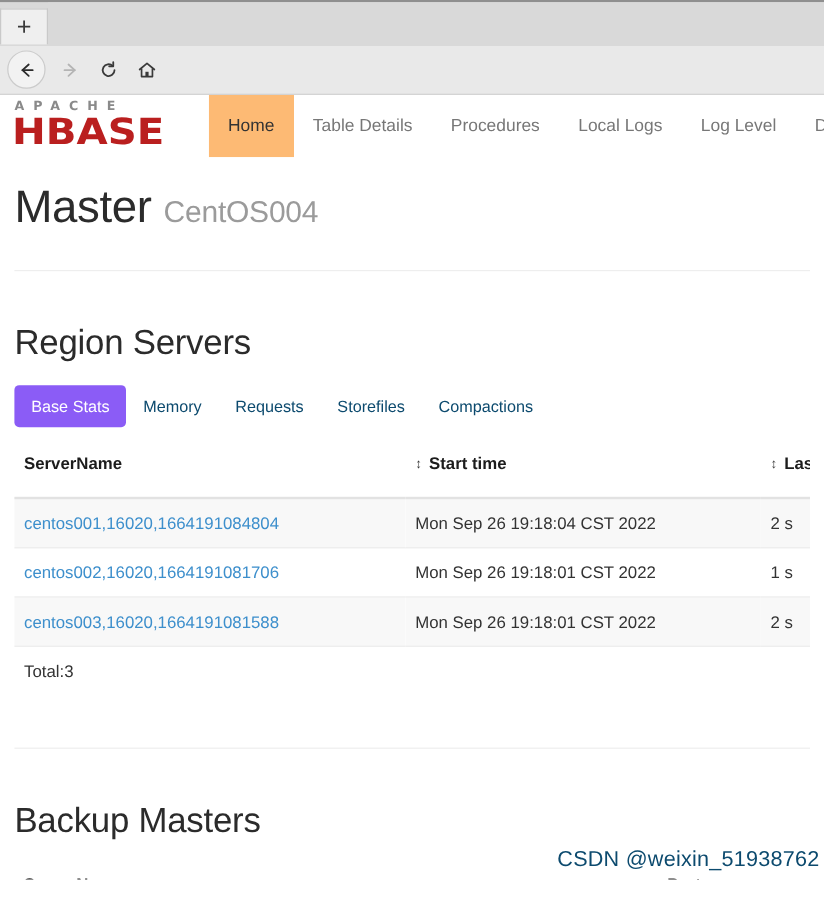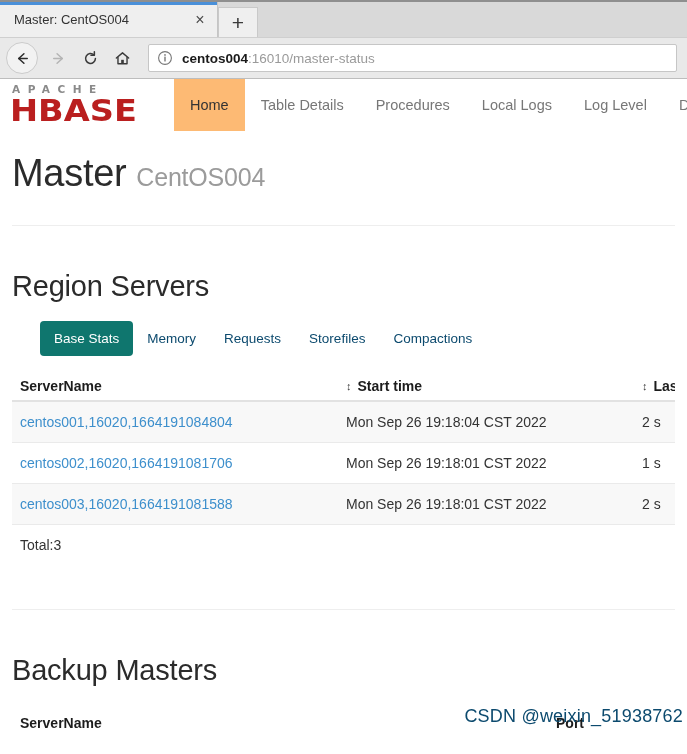--- a/index.html
+++ b/index.html
@@ -255,38 +255,37 @@
   }
   .pill {
     font-size: 13.5px;
     padding: 10px 14px;
     border-radius: 4px;
     color: #0c4a6e;
     cursor: pointer;
     white-space: nowrap;
   }
   .pill.active {
-    background: #0f766e;
+    background: #8b5cf6;
     color: #ffffff;
-    margin-left: 28px;
   }
 
   
   table.data-table {
     width: 100%;
     border-collapse: collapse;
     font-size: 14px;
     table-layout: fixed;
   }
   table.data-table th {
     text-align: left;
     font-weight: bold;
     color: #1c1c1c;
     font-size: 14px;
-    padding: 8px 8px 6px 8px;
+    padding: 8px 8px 20px 8px;
     border-bottom: 2px solid #e2e2e2;
     white-space: nowrap;
     overflow: hidden;
   }
   table.data-table td {
     padding: 12px 8px;
     color: #333333;
     border-top: 1px solid #eaeaea;
     white-space: nowrap;
     overflow: hidden;
@@ -334,24 +333,20 @@
     pointer-events: none;
   }
 </style>
 </head>
 <body>
 
 <div class="browser-chrome">
   <div class="top-accent-dark"></div>
 
   <div class="tabstrip">
-    <div class="tab">
-      <span class="tab-title">Master: CentOS004</span>
-      <span class="tab-close">×</span>
-    </div>
     <div class="newtab">+</div>
     <div class="tabstrip-filler"></div>
   </div>
 
   <div class="toolbar">
     <div class="nav-btn back">
       <svg width="17" height="17" viewBox="0 0 18 18">
         <path d="M10.5 4 L5 9 L10.5 14" fill="none" stroke="#2b2b2b" stroke-width="1.6" stroke-linecap="round" stroke-linejoin="round"></path>
         <path d="M5 9 H14" stroke="#2b2b2b" stroke-width="1.6" stroke-linecap="round"></path>
       </svg>
@@ -369,30 +364,20 @@
       </svg>
     </div>
     <div class="nav-btn">
       <svg width="17" height="17" viewBox="0 0 18 18">
         <path d="M2.5 8.4 L9 3 L15.5 8.4" fill="none" stroke="#3a3a3a" stroke-width="1.5" stroke-linecap="round" stroke-linejoin="round"></path>
         <path d="M4.2 8 V14.6 H13.8 V8" fill="none" stroke="#3a3a3a" stroke-width="1.5" stroke-linecap="round" stroke-linejoin="round"></path>
         <rect x="7.6" y="10.4" width="2.8" height="4.2" fill="#3a3a3a"></rect>
       </svg>
     </div>
 
-    <div class="urlbar">
-      <span class="info-icon">
-        <svg width="16" height="16" viewBox="0 0 16 16">
-          <circle cx="8" cy="8" r="6.4" fill="none" stroke="#777777" stroke-width="1.1"></circle>
-          <circle cx="8" cy="4.9" r="0.85" fill="#777777"></circle>
-          <rect x="7.3" y="6.6" width="1.4" height="5" rx="0.5" fill="#777777"></rect>
-        </svg>
-      </span>
-      <span class="url-text"><span class="url-host">centos004</span><span>:16010/master-status</span></span>
-    </div>
   </div>
 </div>
 
 <div class="page">
 
   <div class="navbar">
     <div class="brand">
       <span class="brand-apache">APACHE</span>
       <span class="brand-hbase">HBASE</span>
     </div>

